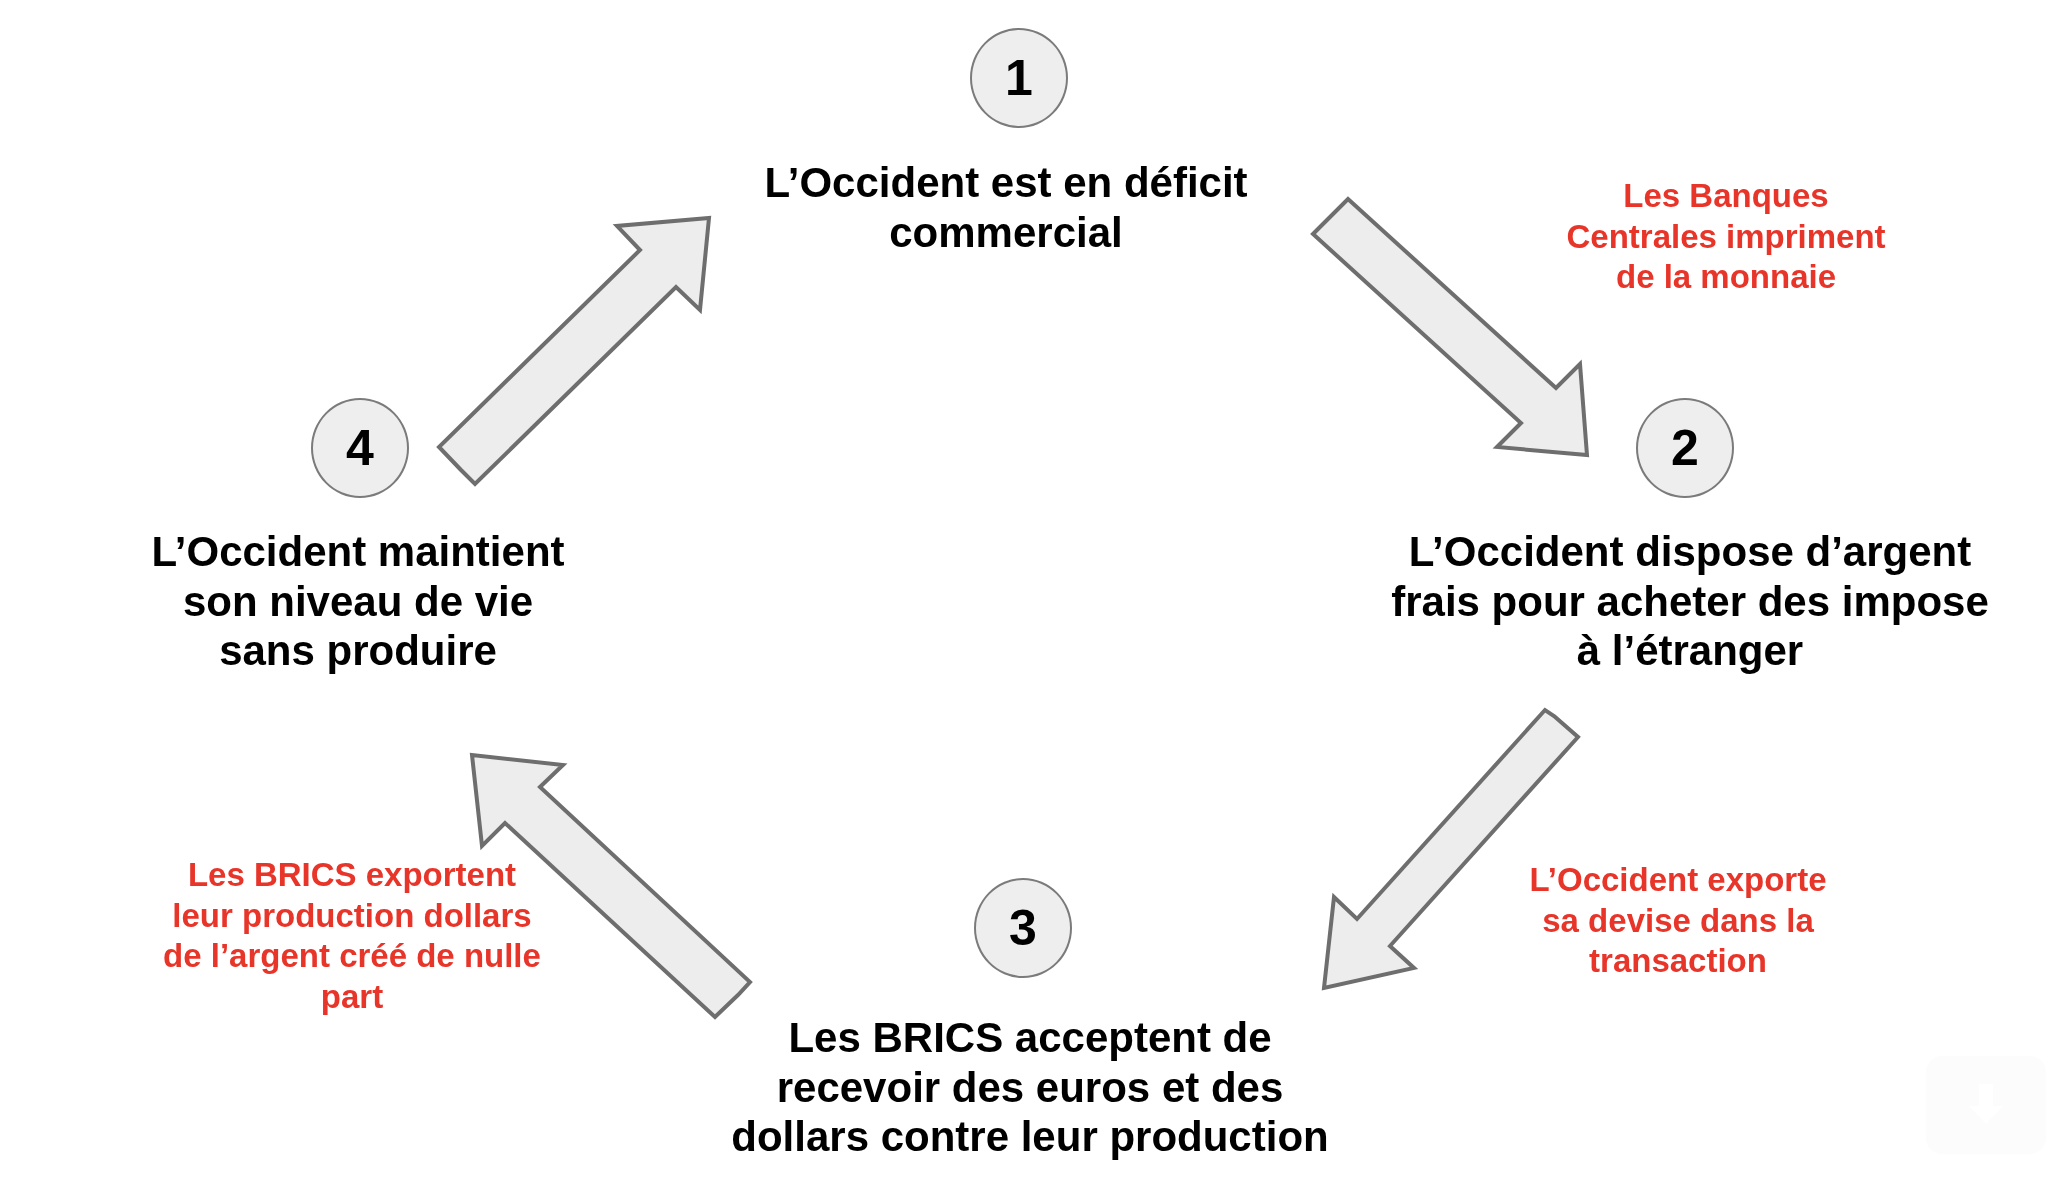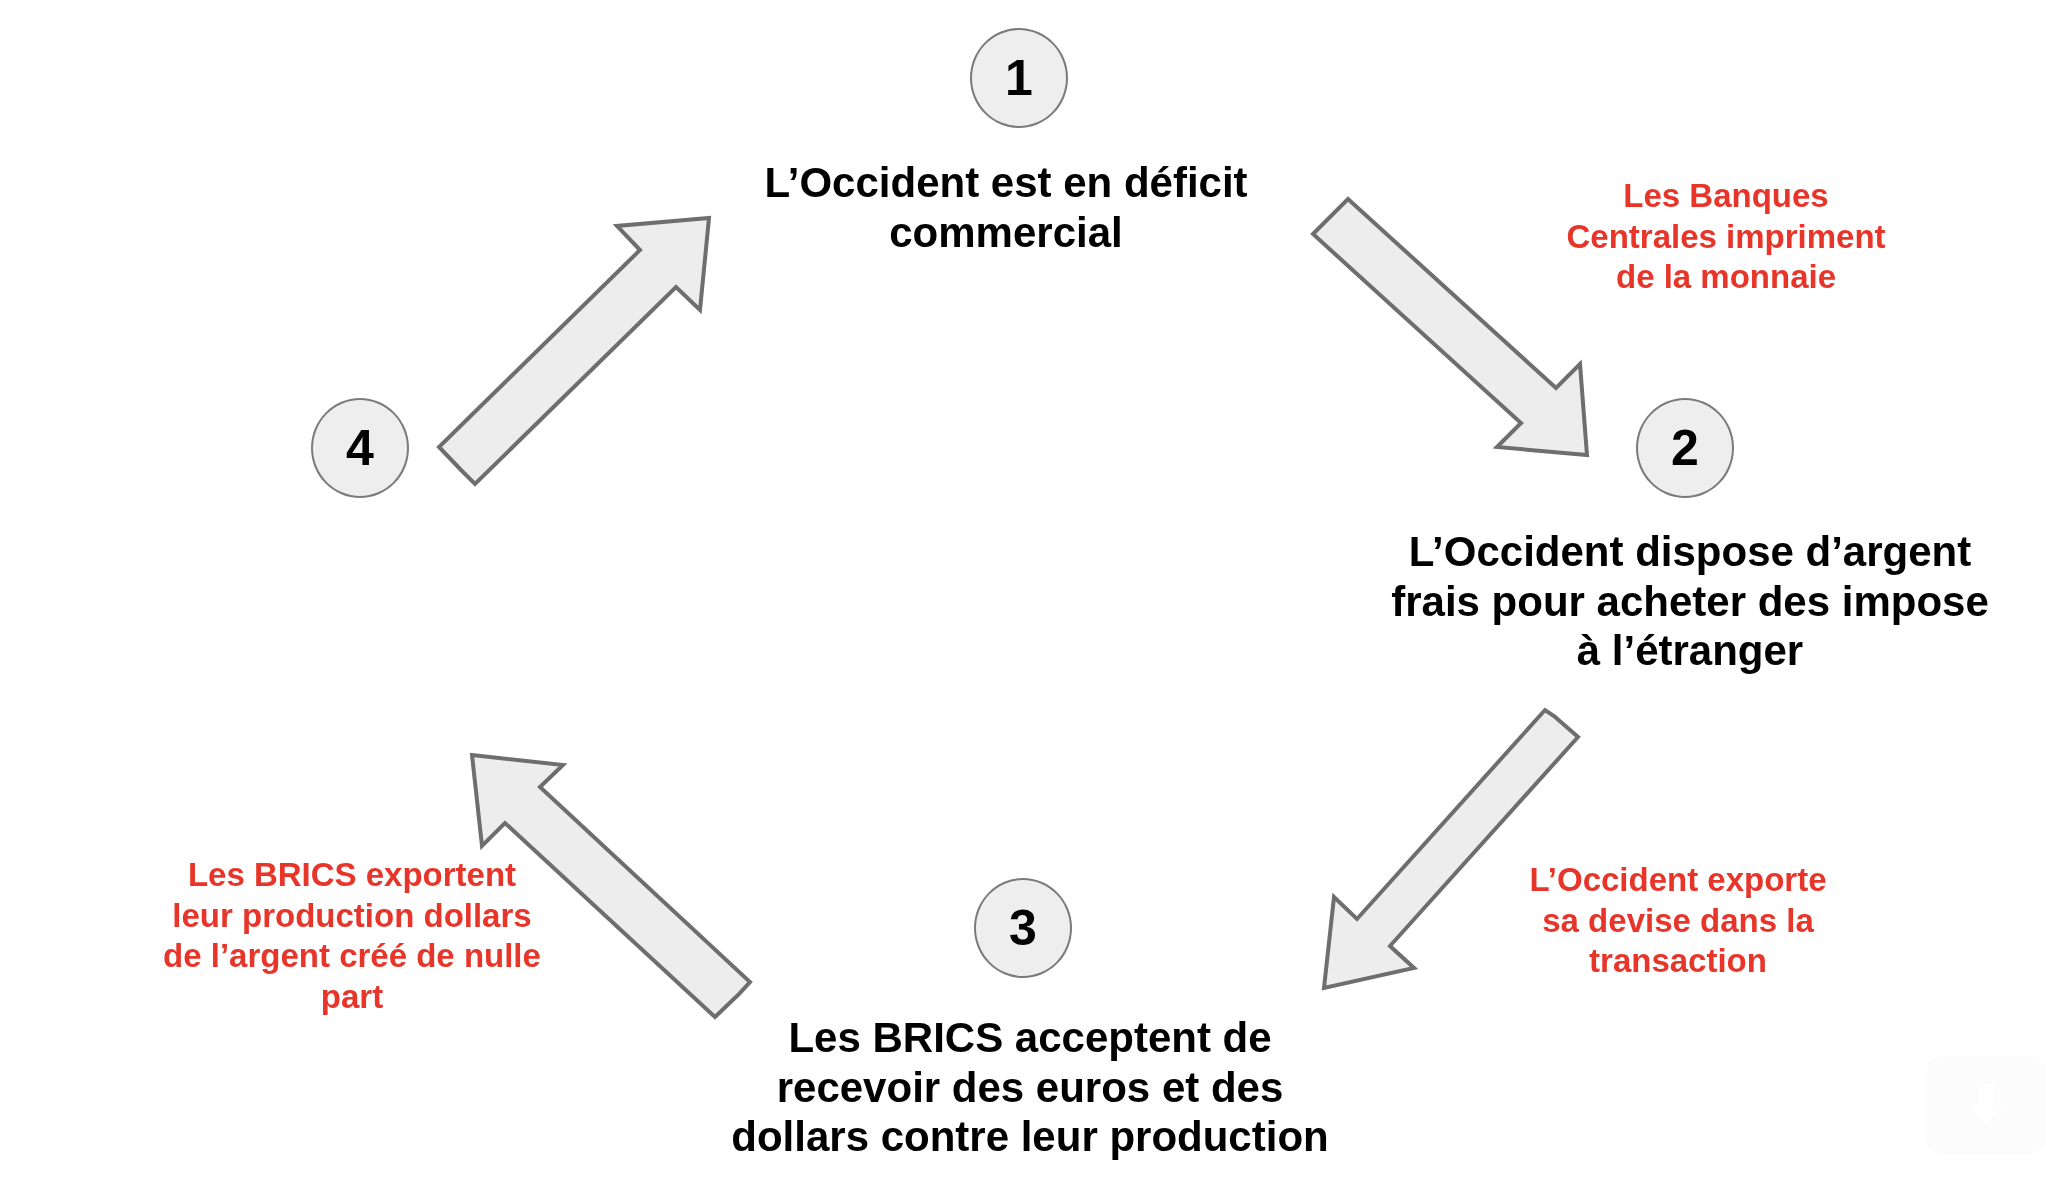--- a/index.html
+++ b/index.html
@@ -142,20 +142,23 @@
   </div>
 
   <div class="step-label" id="label-1">L’Occident est en déficit
 commercial</div>
   <div class="step-label" id="label-2">L’Occident dispose d’argent
 frais pour acheter des impose
 à l’étranger</div>
   <div class="step-label" id="label-3">Les BRICS acceptent de
 recevoir des euros et des
 dollars contre leur production</div>
+  <div class="step-label" id="label-4">L’Occident maintient
+son niveau de vie
+sans produire</div>
 
   <div class="edge-label" id="edge-1-2">Les Banques
 Centrales impriment
 de la monnaie</div>
   <div class="edge-label" id="edge-2-3">L’Occident exporte
 sa devise dans la
 transaction</div>
   <div class="edge-label" id="edge-3-4">Les BRICS exportent
 leur production dollars
 de l’argent créé de nulle

